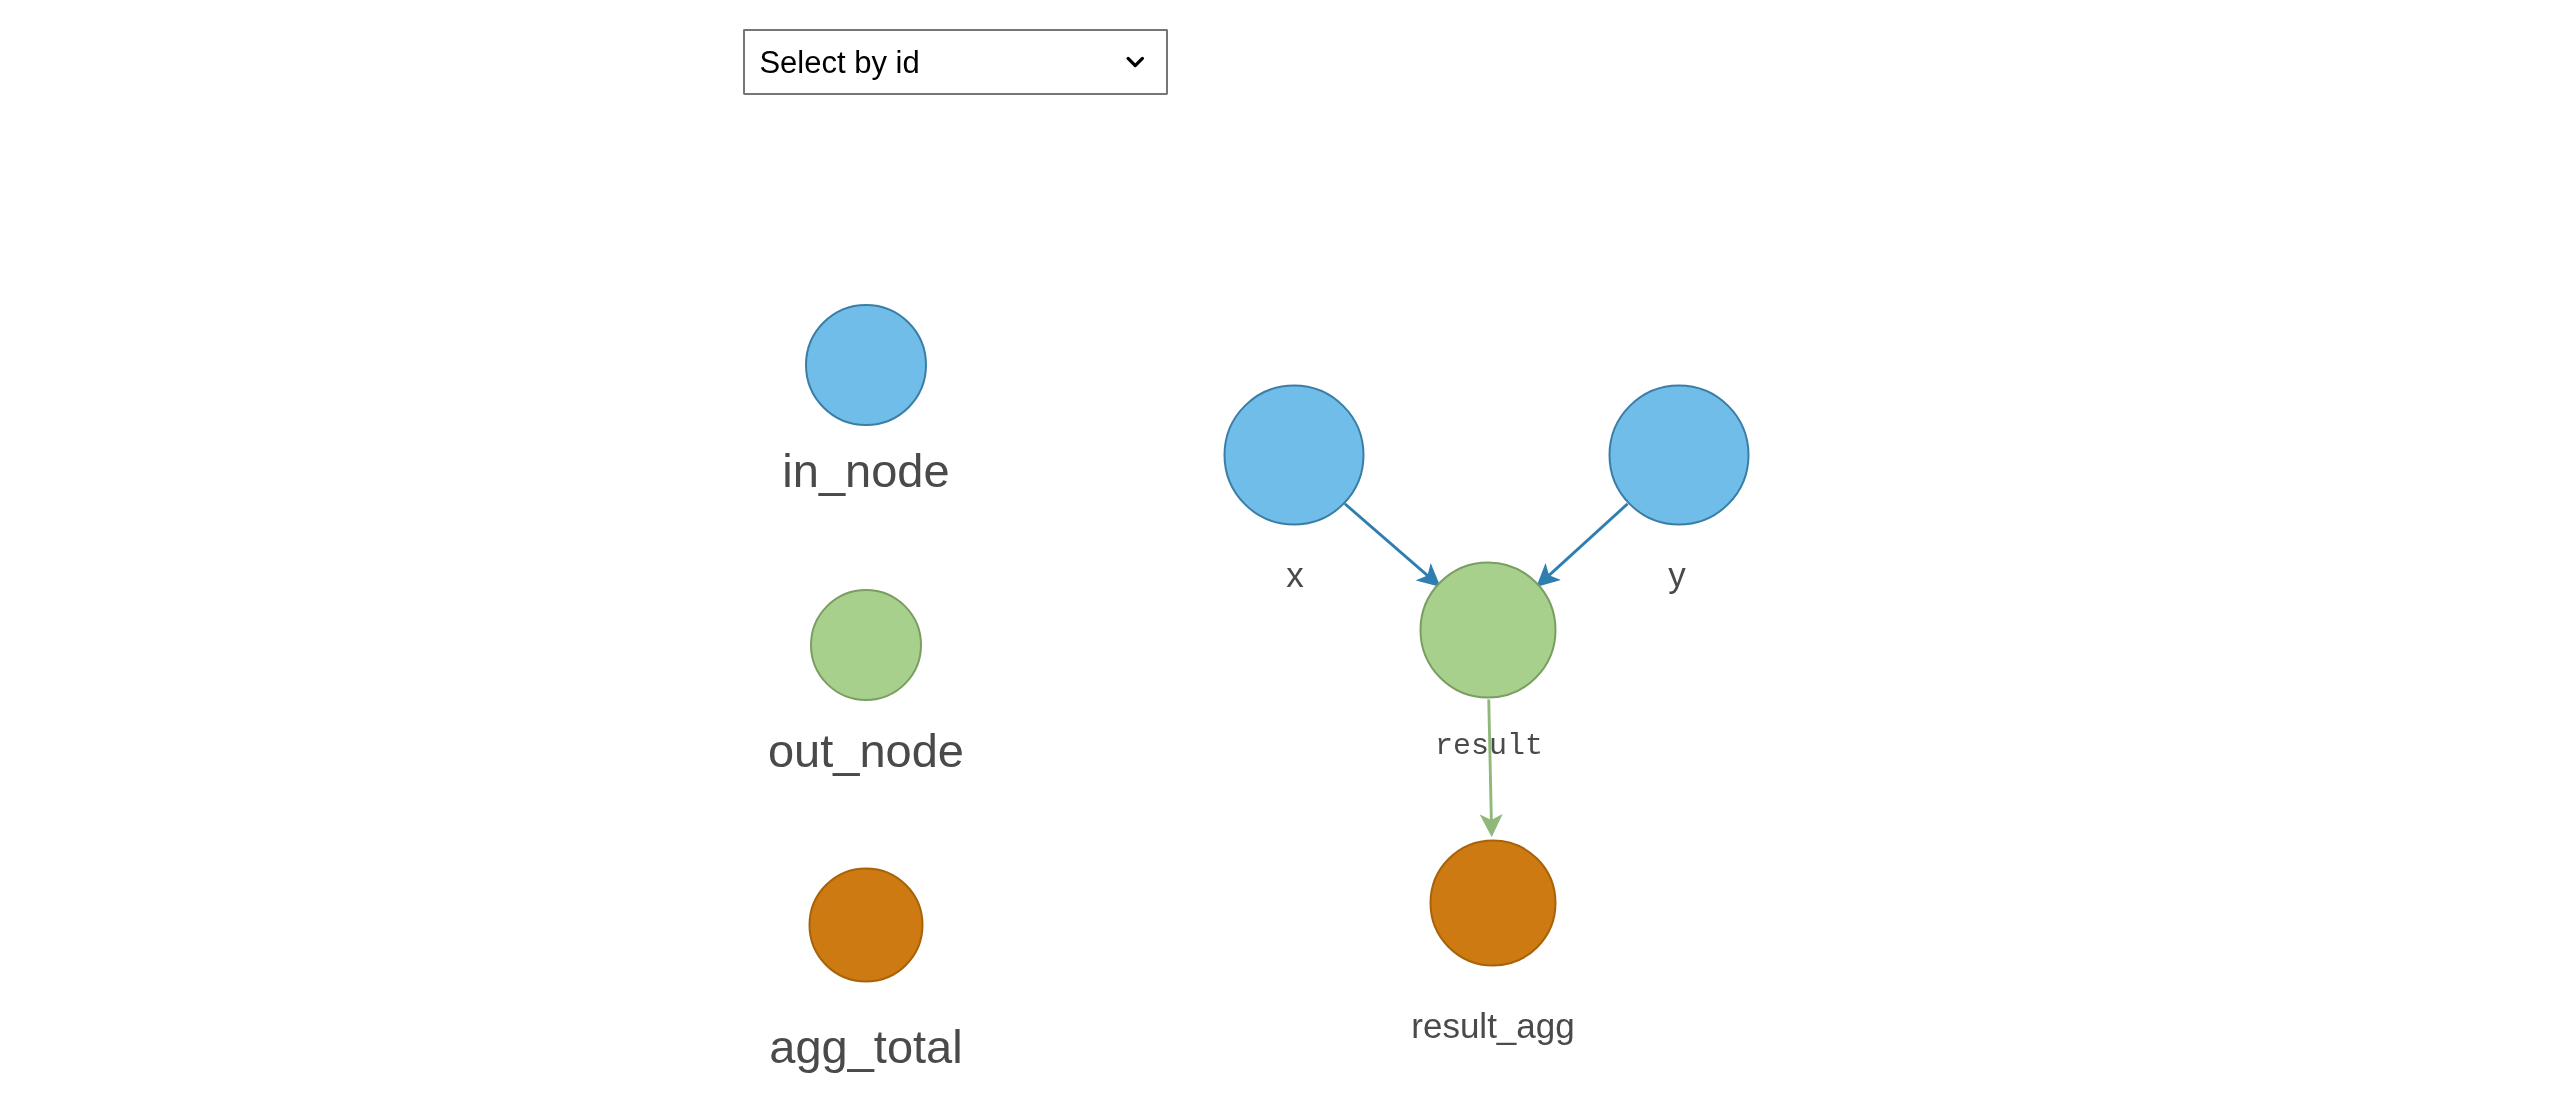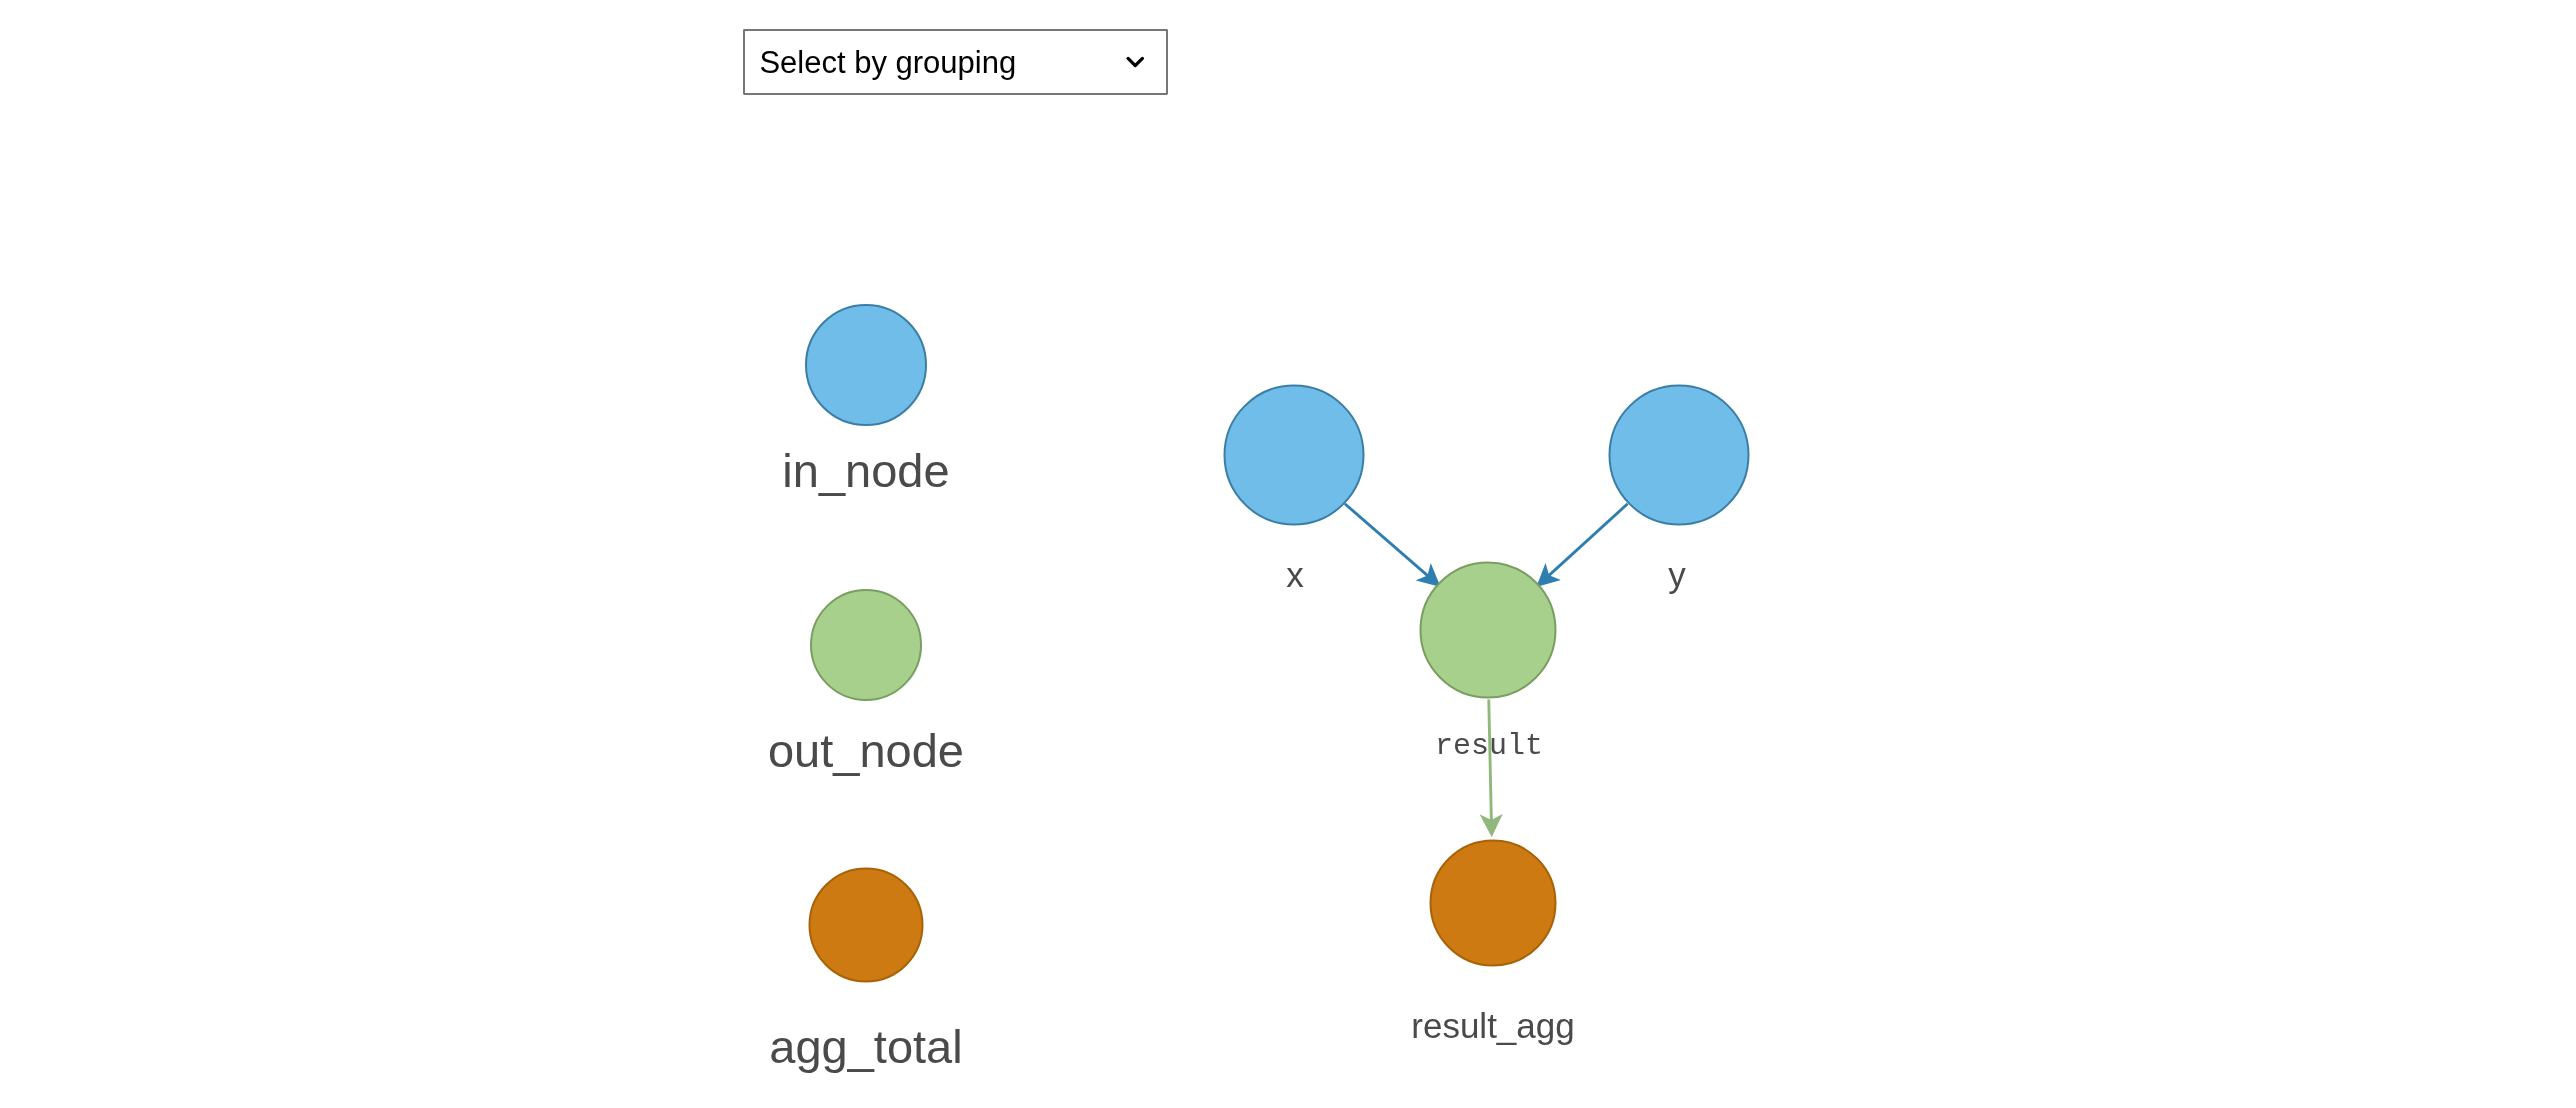--- a/index.html
+++ b/index.html
@@ -92,29 +92,29 @@
   }
   .node-in   { background: #6fbde8; border: 2.2px solid #3a7ea6; }
   .node-out  { background: #a8d08d; border: 2.2px solid #7a9e62; }
   .node-agg  { background: #cc7a11; border: 2.2px solid #a86208; }
 </style>
 </head>
 <body>
 
 <div class="controls">
 
-
   <div class="select-box">
-    <span class="select-value">Select by grouping</span>
+    <span class="select-value">Select by id</span>
     <span class="chevron-down-icon">
       <svg viewBox="0 0 24 24" width="24.5" height="24.5" aria-hidden="true">
         <path d="M5 8.5 L12 15.5 L19 8.5" fill="none" stroke="#000000" stroke-width="3.2" stroke-linecap="round" stroke-linejoin="round"></path>
       </svg>
     </span>
   </div>
+
 
 </div>
 
 <div class="graph-canvas">
 
   <svg class="graph-canvas" viewBox="0 0 3580 1541" width="2576" height="1109" style="position:absolute;left:0;top:0;">
     <defs>
       <marker id="arrow-blue" viewBox="0 0 12 12" refX="10" refY="6" markerWidth="8" markerHeight="8" orient="auto-start-reverse">
         <path d="M0 0 L12 6 L0 12 L3 6 Z" fill="#2e7eb0"></path>
       </marker>

